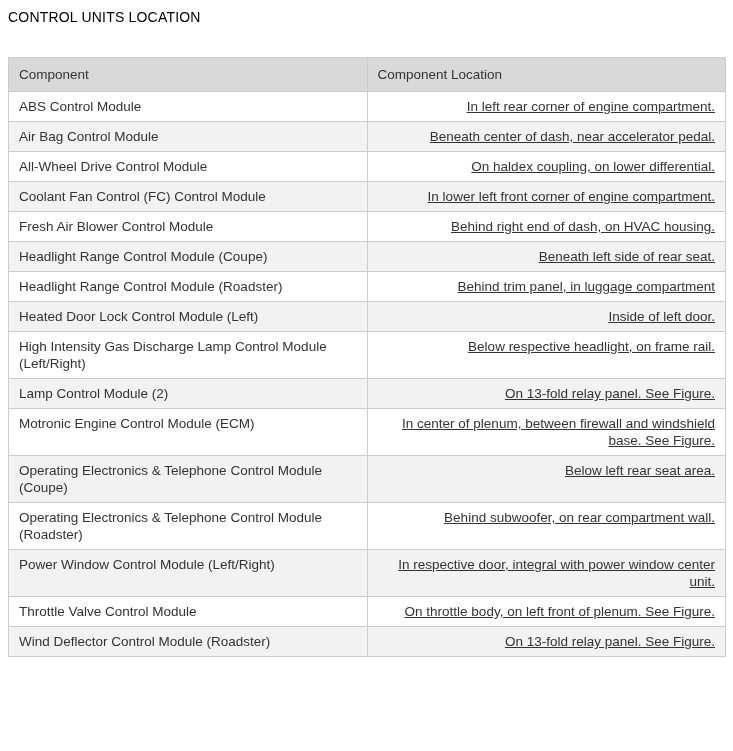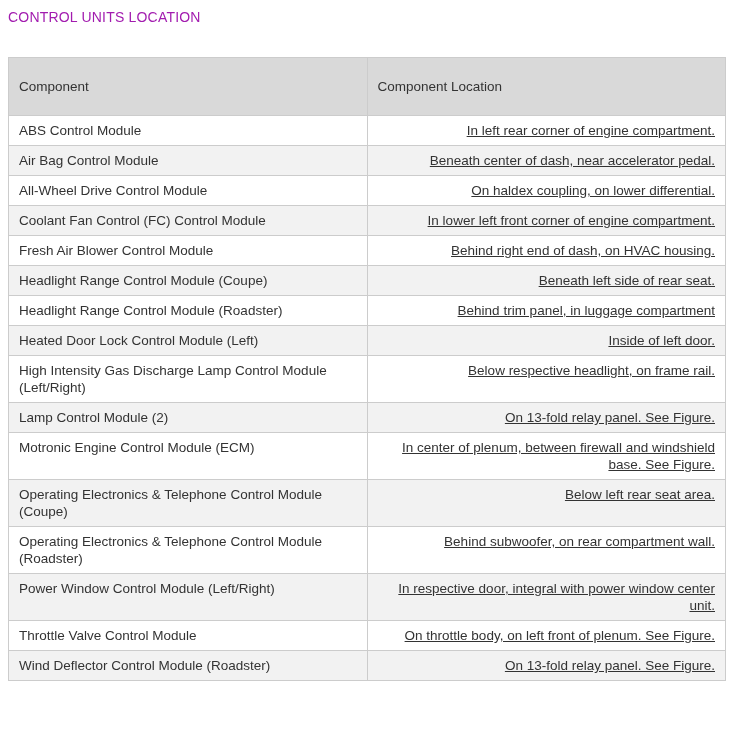--- a/index.html
+++ b/index.html
@@ -13,41 +13,41 @@
     height: 751px;
     font-family: "Liberation Sans", sans-serif;
     overflow: hidden;
   }
   .page-title {
     margin: 9px 0 0 8px;
     font-size: 14px;
     font-weight: 400;
     line-height: 16px;
     letter-spacing: 0.2px;
-    color: #a21caf;
+    color: #000000;
   }
   table.control-units {
     border-collapse: collapse;
     table-layout: fixed;
     width: 718px;
     margin: 32px 0 0 8px;
   }
   table.control-units th,
   table.control-units td {
     border: 1px solid var(--border-color, #cccccc);
     color: var(--text-color, #333333);
     font-size: 13.5px;
     line-height: 17px;
     vertical-align: top;
     word-wrap: break-word;
   }
   table.control-units th {
     background: var(--header-bg, #d9d9d9);
     font-weight: 400;
-    padding: 20px 10px;
+    padding: 8px 10px;
     text-align: left;
   }
   table.control-units td {
     padding: 6px 10px;
   }
   th.col-location,
   td.col-location {
     text-align: right;
     padding-right: 9px;
   }

